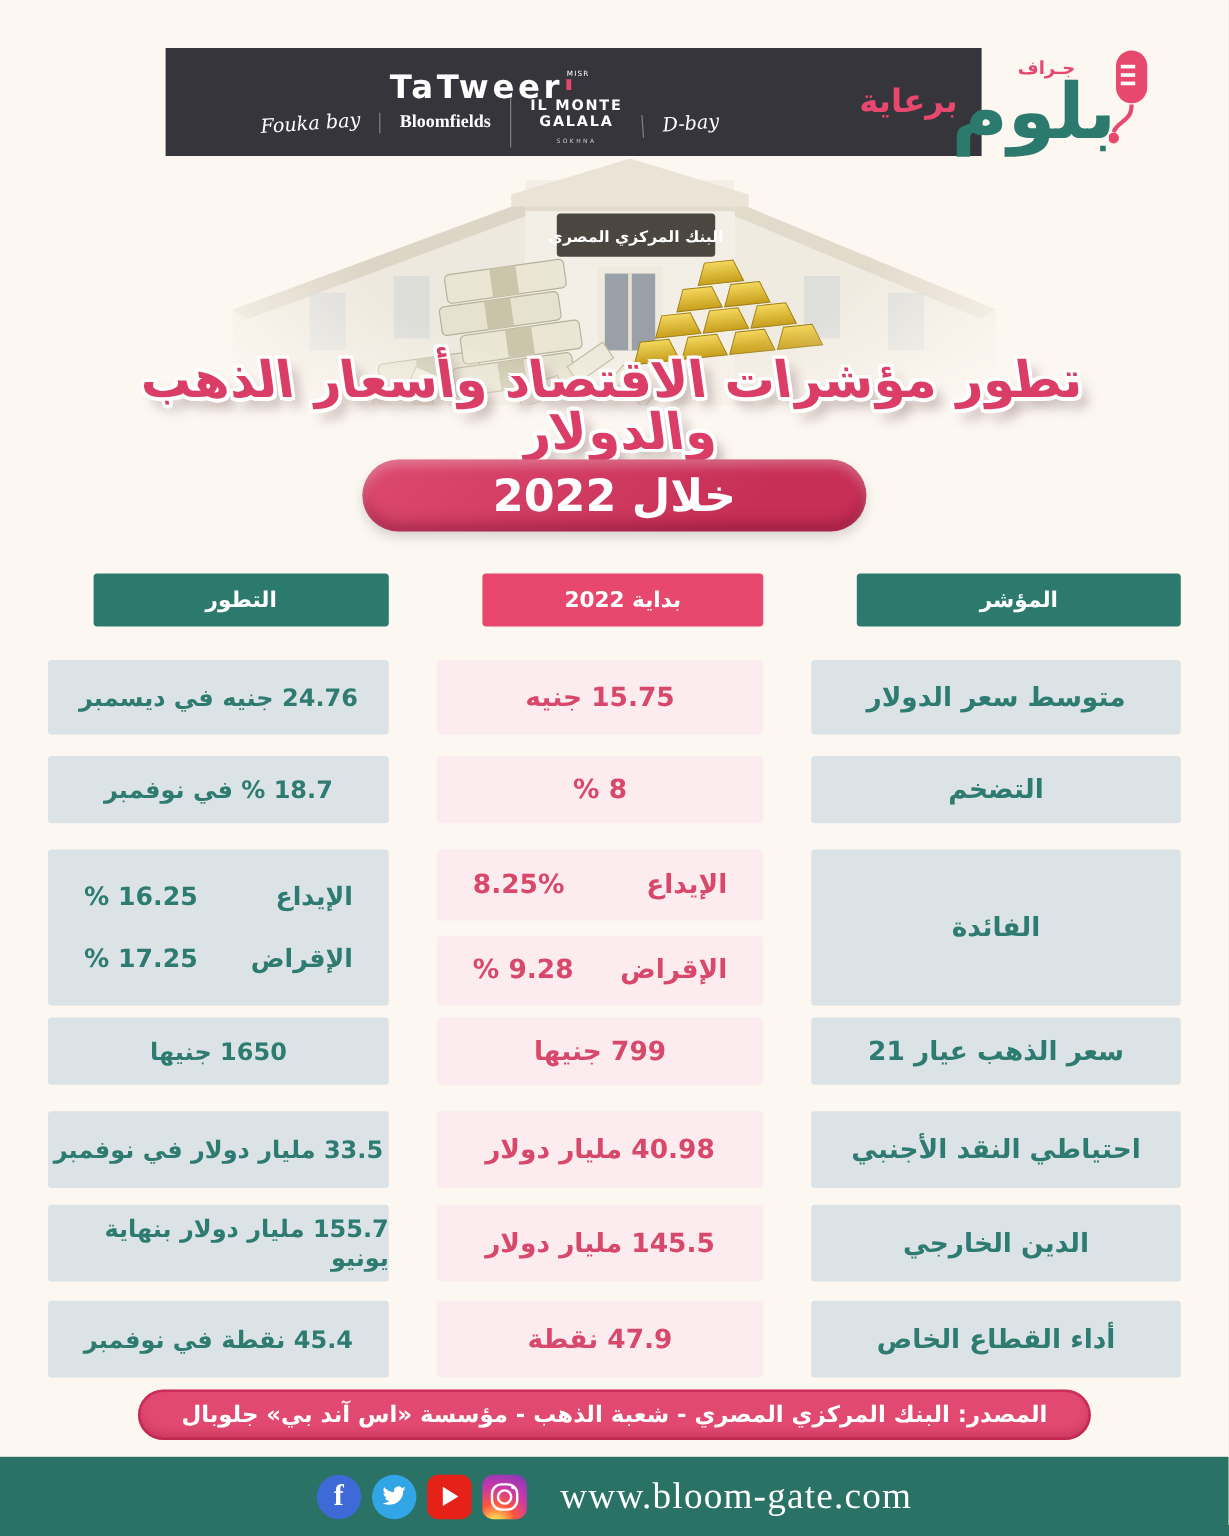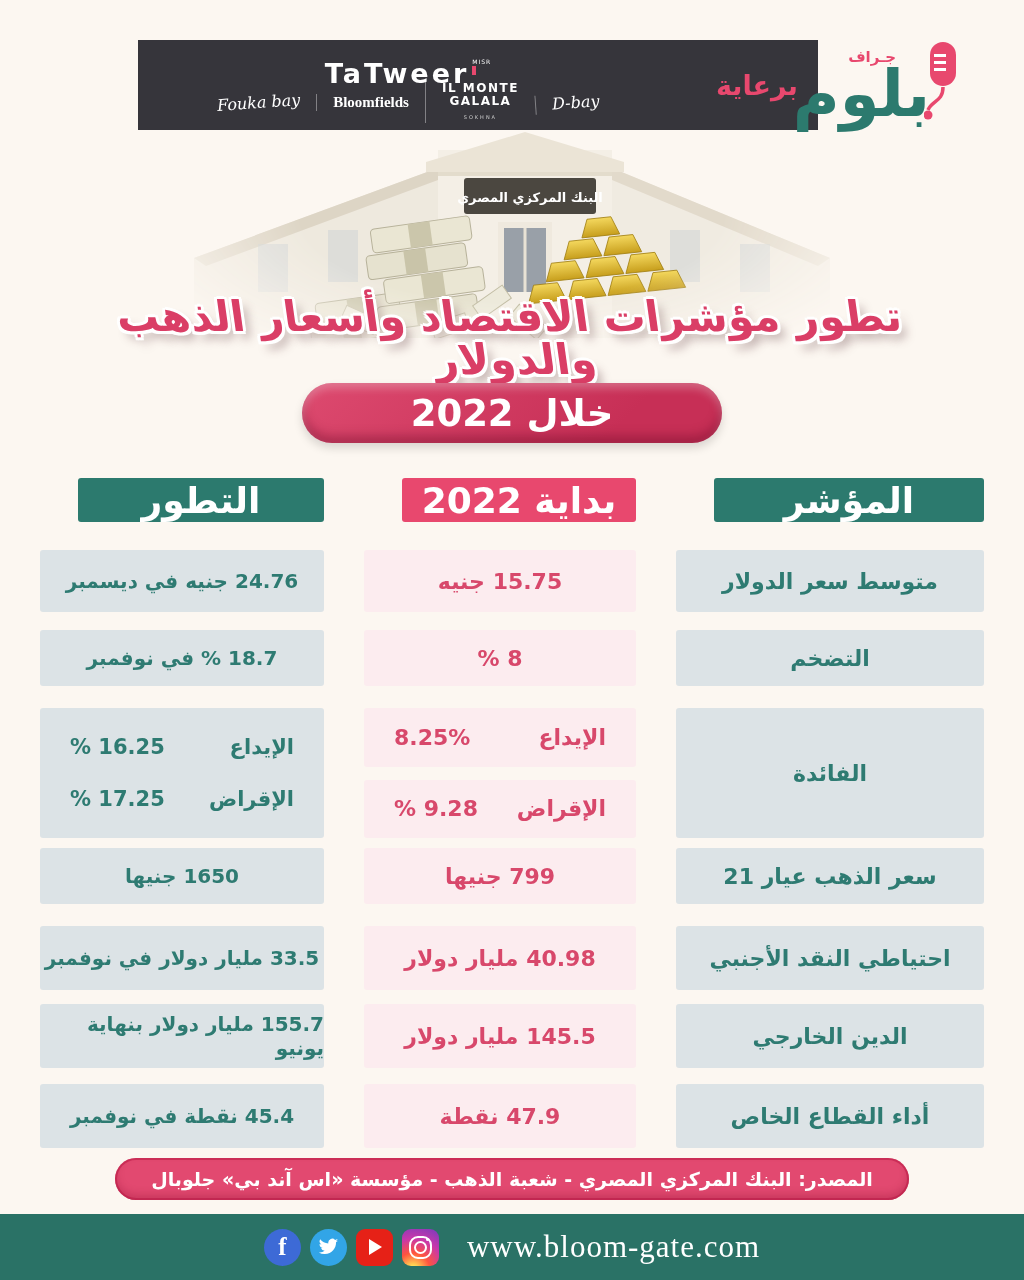--- a/index.html
+++ b/index.html
@@ -46,21 +46,21 @@
          background:linear-gradient(135deg,#dd4a6f 0%,#c72f56 75%);
          box-shadow:inset 0 5px 9px rgba(255,255,255,.28),inset 0 -7px 11px rgba(100,5,35,.38),
                     0 5px 10px rgba(0,0,0,.14);
          color:#fff;font-size:37px;font-weight:bold;display:flex;align-items:center;
          justify-content:center;direction:rtl;}
 
   
   .table{position:absolute;left:40px;top:478px;width:944px;direction:rtl;}
   .trow{display:grid;grid-template-columns:308px 272px 284px;column-gap:40px;}
   .cell{display:flex;align-items:center;justify-content:center;border-radius:3px;font-weight:bold;}
-  .hdr{font-size:36px;color:#fff;margin-left:38px;}
+  .hdr{font-size:18px;color:#fff;margin-left:38px;}
   .hdr-teal{background:#2c7a6e;}
   .hdr-pink{background:#e8486e;text-align:center;}
   .c-ind{background:#dce3e6;color:#2e7b72;font-size:22px;}
   .c-start{background:#fcecef;color:#d8486b;font-size:22px;}
   .c-dev{background:#dce3e6;color:#2e7b72;font-size:20px;}
   .rH{height:44px;margin-bottom:28px;}
   .r1{height:62px;margin-bottom:18px;}
   .r2{height:56px;margin-bottom:22px;}
   .r3{height:130px;margin-bottom:10px;}
   .r4{height:56px;margin-bottom:22px;}

